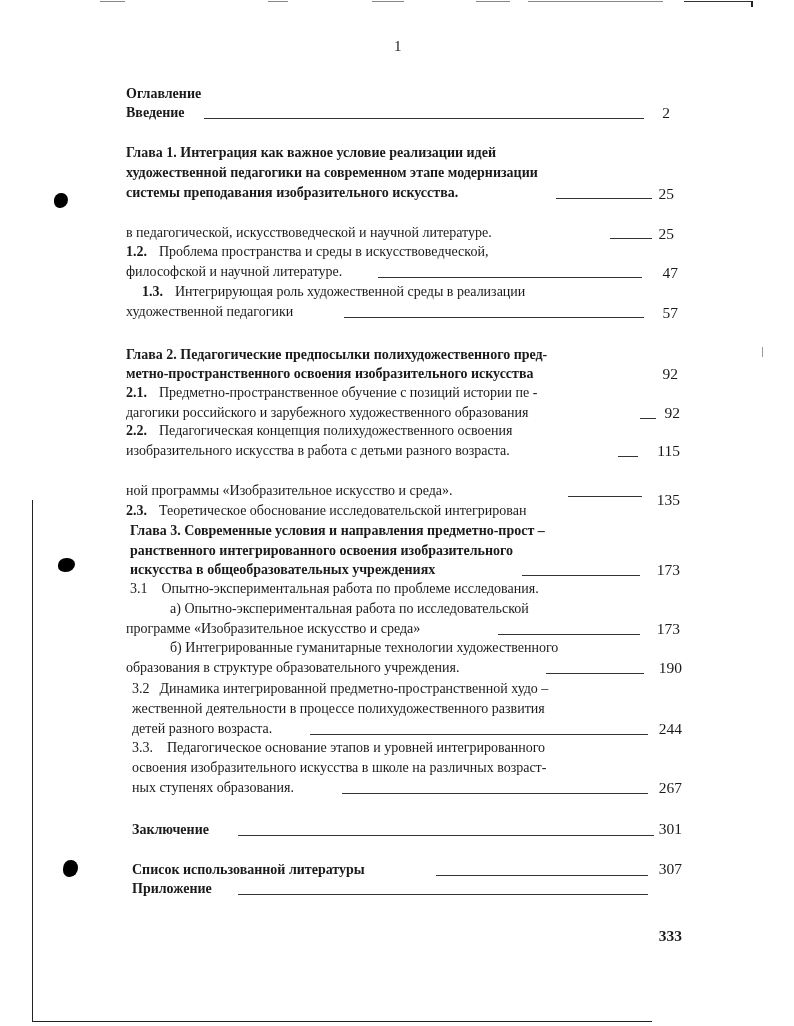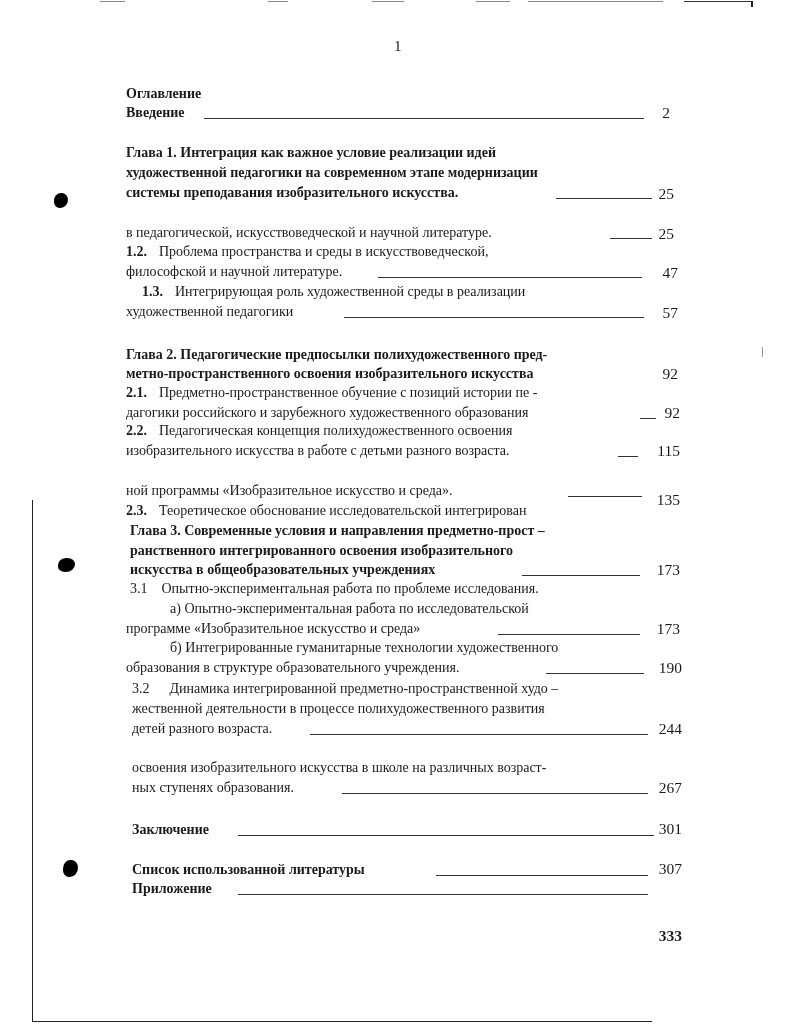--- a/index.html
+++ b/index.html
@@ -67,21 +67,21 @@
   <div class="line b" style="left:126px;top:345px;">Глава 2. Педагогические предпосылки полихудожественного пред-</div>
   <div class="line b" style="left:126px;top:364px;">метно-пространственного освоения изобразительного искусства</div>
   <div class="pn" style="left:638px;top:364px;">92</div>
 
   <div class="line" style="left:126px;top:383px;"><span class="b num-b">2.1.</span><span>Предметно-пространственное обучение с позиций истории пе -</span></div>
   <div class="line" style="left:126px;top:403px;">дагогики российского и зарубежного художественного образования</div>
   <div class="rule" style="left:640px;top:418px;width:16px;"></div>
   <div class="pn" style="left:640px;top:403px;">92</div>
 
   <div class="line" style="left:126px;top:421px;"><span class="b num-b">2.2.</span><span>Педагогическая концепция полихудожественного освоения</span></div>
-  <div class="line" style="left:126px;top:441px;">изобразительного искусства в работе с детьми разного возраста.</div>
+  <div class="line" style="left:126px;top:441px;">изобразительного искусства в работа с детьми разного возраста.</div>
   <div class="rule" style="left:618px;top:456px;width:20px;"></div>
   <div class="pn" style="left:640px;top:441px;">115</div>
 
   <div class="line" style="left:126px;top:461px;margin-top:40px;"><span class="b num-b">2.3.</span><span>Теоретическое обоснование исследовательской интегрирован</span></div>
   <div class="line" style="left:126px;top:481px;">ной программы «Изобразительное искусство и среда».</div>
   <div class="rule" style="left:568px;top:496px;width:74px;"></div>
   <div class="pn" style="left:640px;top:490px;">135</div>
 
   <div class="line b" style="left:130px;top:521px;">Глава 3. Современные условия и направления предметно-прост –</div>
   <div class="line b" style="left:130px;top:541px;">ранственного интегрированного освоения изобразительного</div>
@@ -94,26 +94,27 @@
   <div class="line" style="left:170px;top:599px;">а) Опытно-экспериментальная работа по исследовательской</div>
   <div class="line" style="left:126px;top:619px;">программе «Изобразительное искусство и среда»</div>
   <div class="rule" style="left:498px;top:634px;width:142px;"></div>
   <div class="pn" style="left:640px;top:619px;">173</div>
 
   <div class="line" style="left:170px;top:638px;">б) Интегрированные гуманитарные технологии художественного</div>
   <div class="line" style="left:126px;top:658px;">образования в структуре образовательного учреждения.</div>
   <div class="rule" style="left:546px;top:673px;width:98px;"></div>
   <div class="pn" style="left:642px;top:658px;">190</div>
 
-  <div class="line" style="left:132px;top:679px;"><span style="margin-right:20px;">3.2</span><span>Динамика интегрированной предметно-пространственной худо –</span></div>
+  <div class="line" style="left:132px;top:679px;"><span style="margin-right:10px;">3.2</span><span>Динамика интегрированной предметно-пространственной худо –</span></div>
   <div class="line" style="left:132px;top:699px;">жественной деятельности в процессе полихудожественного развития</div>
   <div class="line" style="left:132px;top:719px;">детей разного возраста.</div>
   <div class="rule" style="left:310px;top:734px;width:338px;"></div>
   <div class="pn" style="left:642px;top:719px;">244</div>
 
+  <div class="line" style="left:132px;top:738px;"><span style="margin-right:14px;">3.3.</span><span>Педагогическое основание этапов и уровней интегрированного</span></div>
   <div class="line" style="left:132px;top:758px;">освоения изобразительного искусства в школе на различных возраст-</div>
   <div class="line" style="left:132px;top:778px;">ных ступенях образования.</div>
   <div class="rule" style="left:342px;top:793px;width:306px;"></div>
   <div class="pn" style="left:642px;top:778px;">267</div>
 
   <div class="line b" style="left:132px;top:820px;">Заключение</div>
   <div class="rule" style="left:238px;top:835px;width:416px;"></div>
   <div class="pn" style="left:642px;top:819px;">301</div>
 
   <div class="line b" style="left:132px;top:860px;">Список использованной литературы</div>

